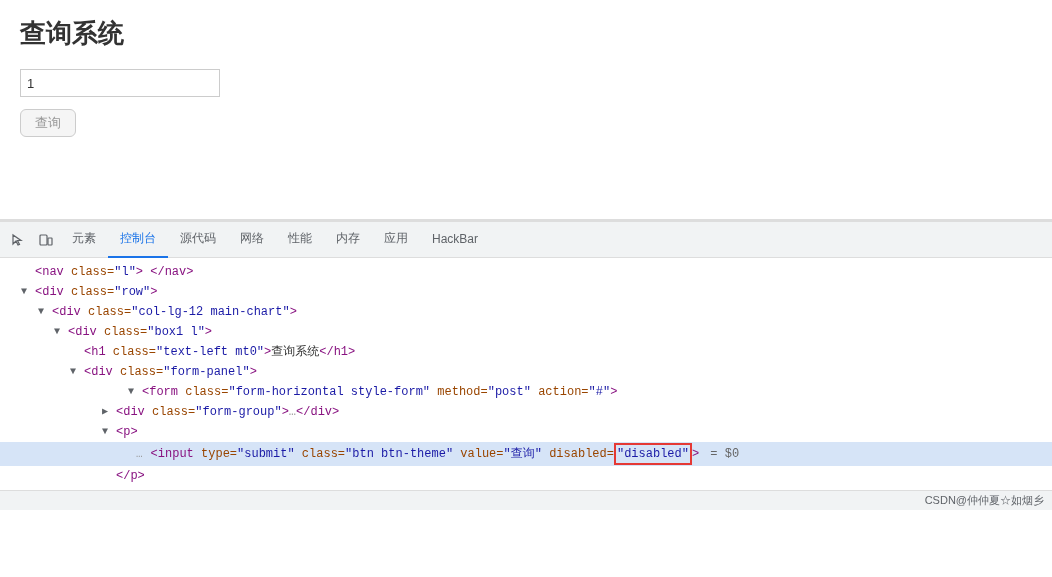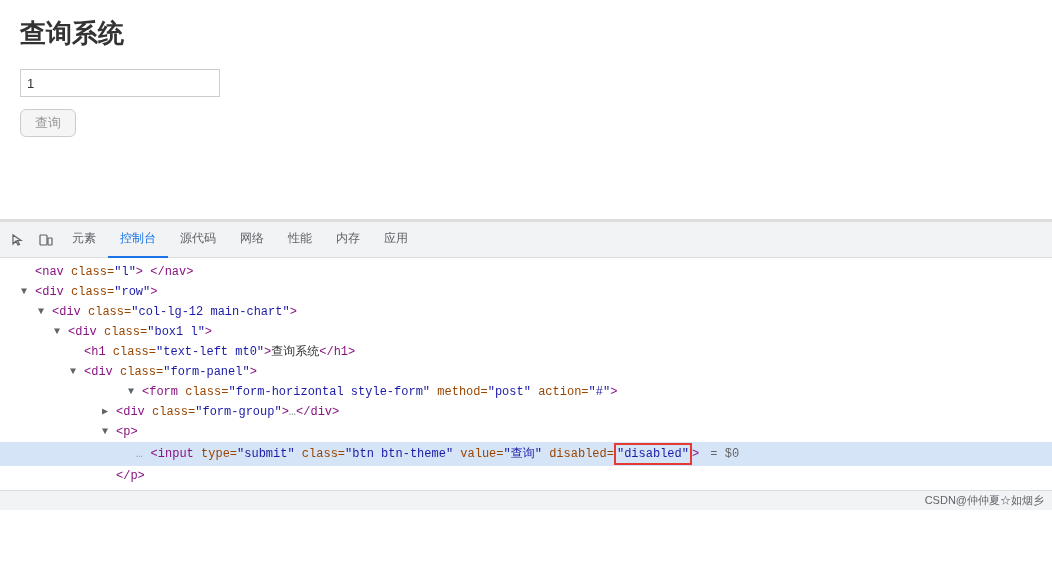--- a/index.html
+++ b/index.html
@@ -204,20 +204,23 @@
     </div>
     <div class="dt-tab">
       <span>性能</span>
     </div>
     <div class="dt-tab">
       <span>内存</span>
     </div>
     <div class="dt-tab">
       <span>应用</span>
     </div>
+    <div class="dt-tab">
+      <span>HackBar</span>
+    </div>
   </div>
 
   <div class="devtools-content">
 
     <div class="code-line indent1">
       <span class="tri"></span><span class="tag">&lt;nav</span><span> </span><span class="attr-name">class=</span><span class="attr-val">"l"</span><span class="tag">&gt;</span><span> </span><span class="tag">&lt;/nav&gt;</span>
     </div>
 
     <div class="code-line indent1">
       <span class="tri tri-down"></span><span class="tag">&lt;div</span><span> </span><span class="attr-name">class=</span><span class="attr-val">"row"</span><span class="tag">&gt;</span>

